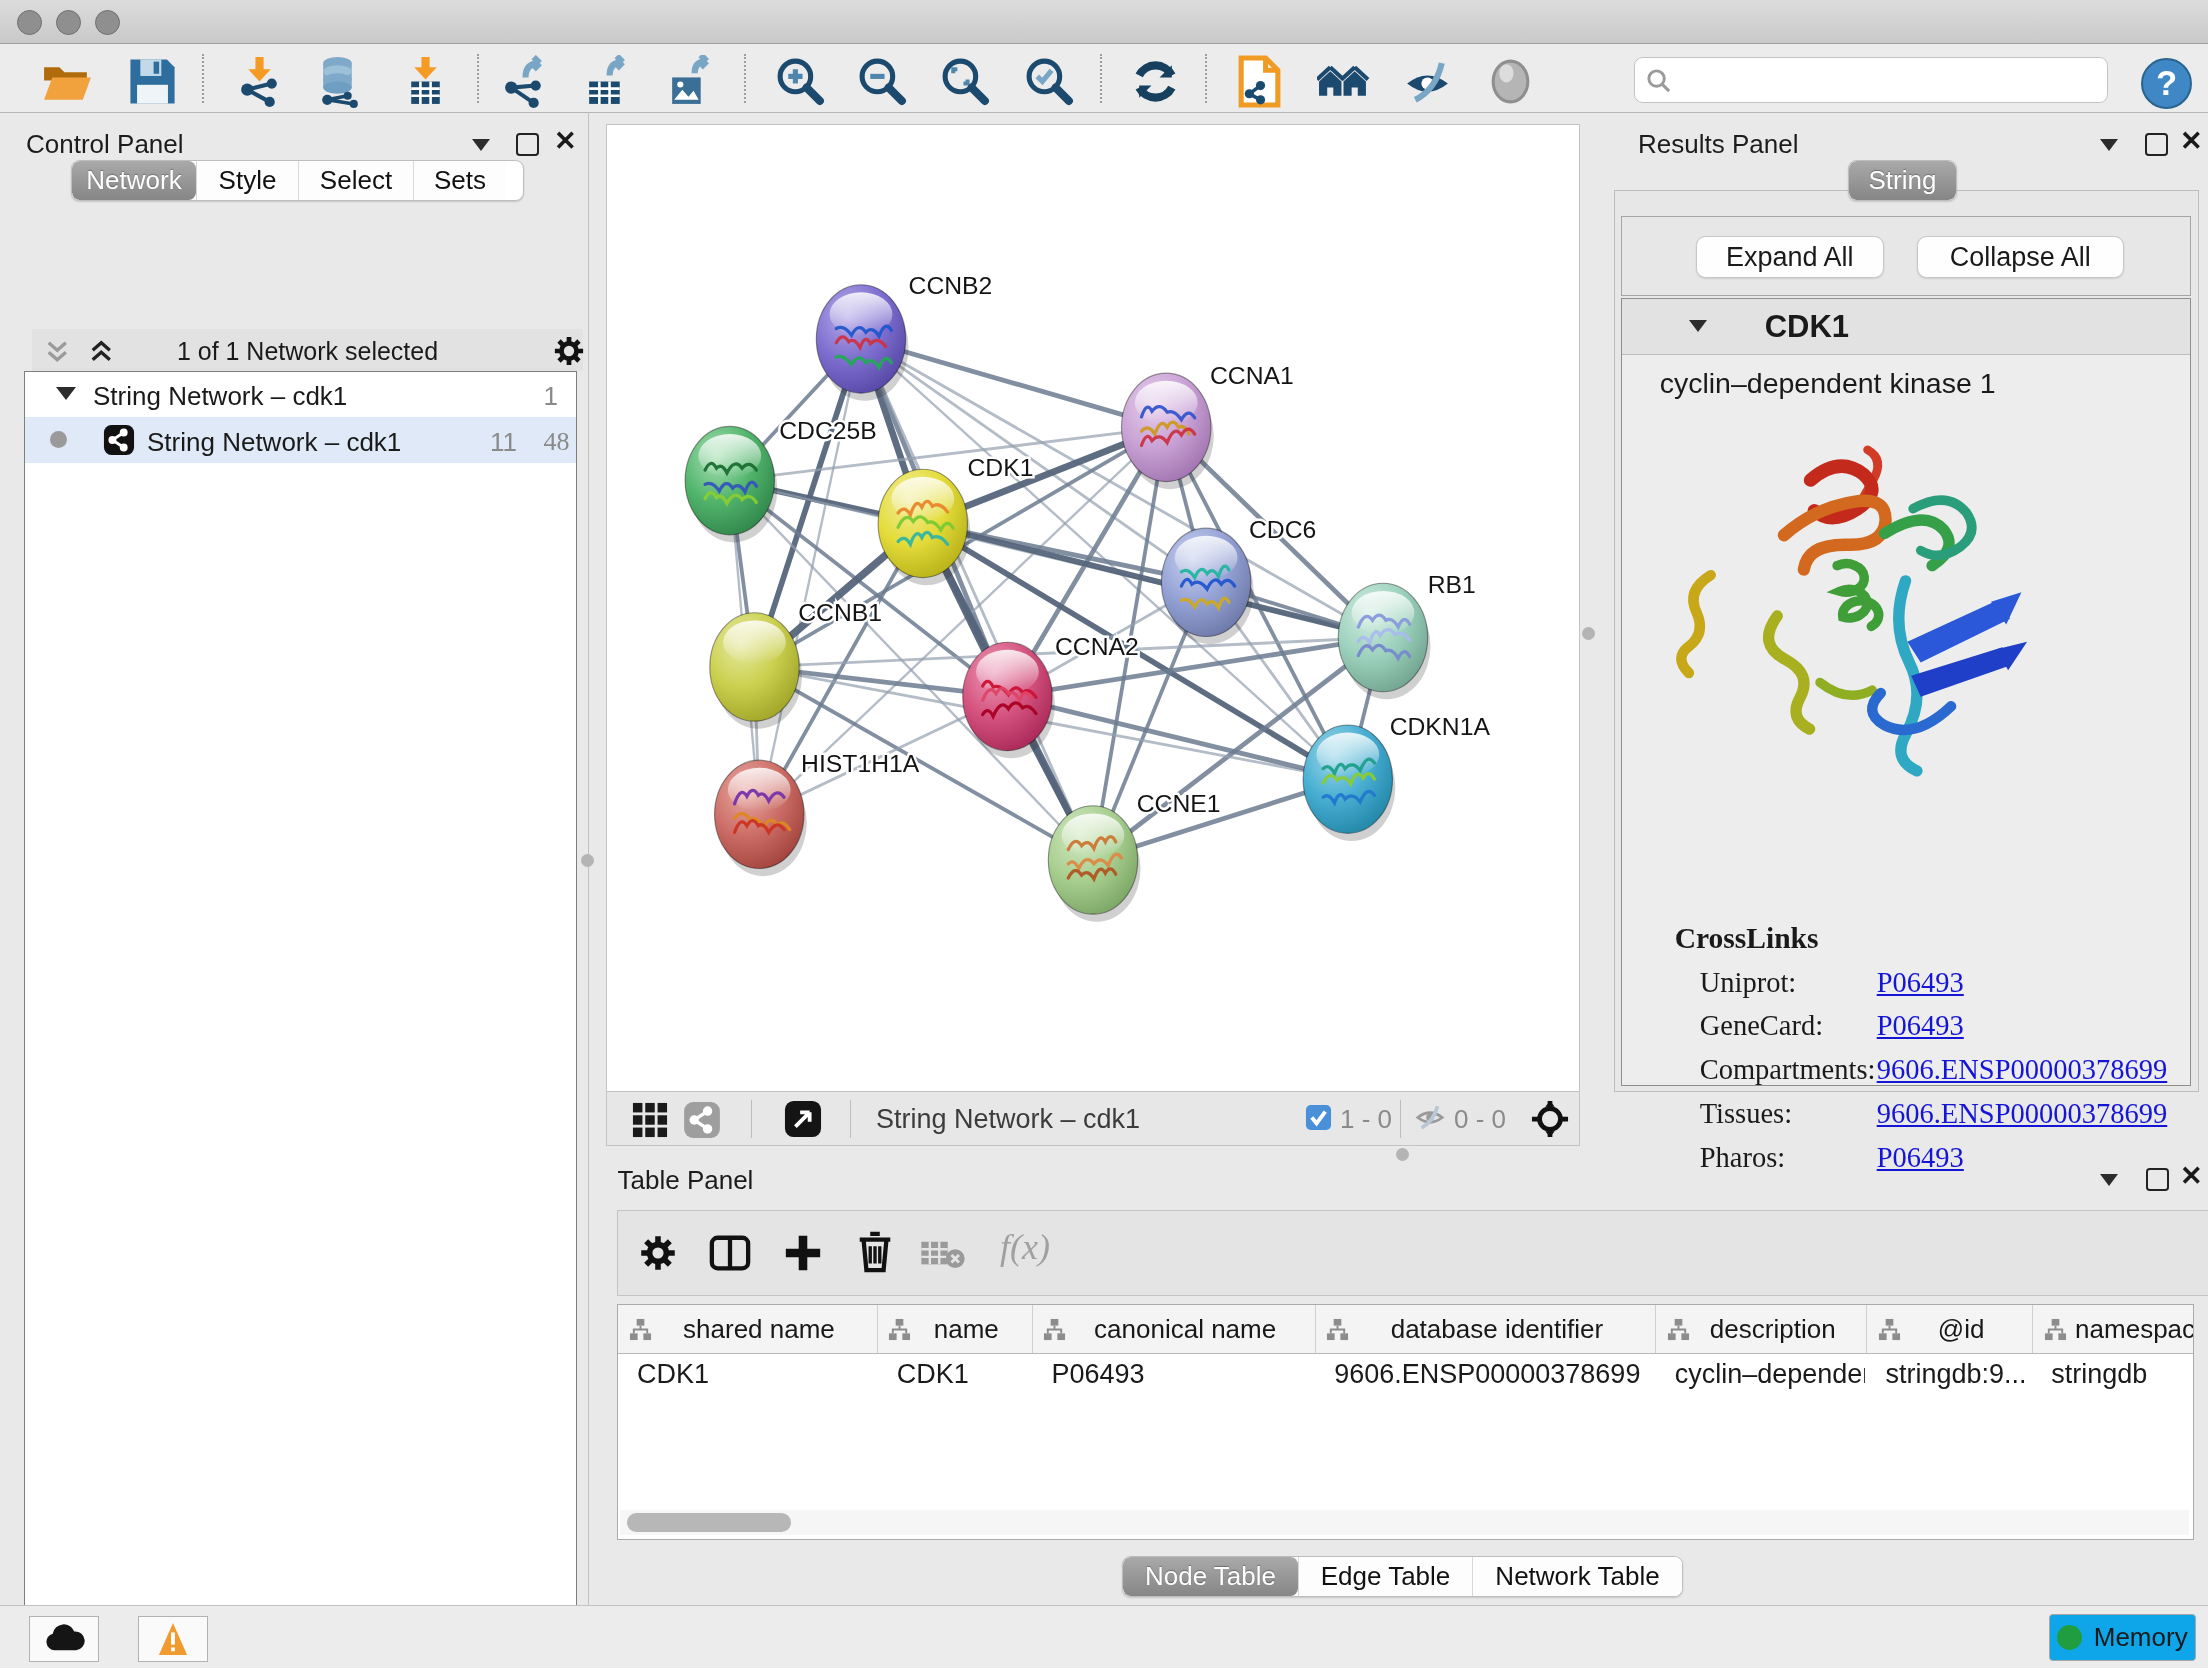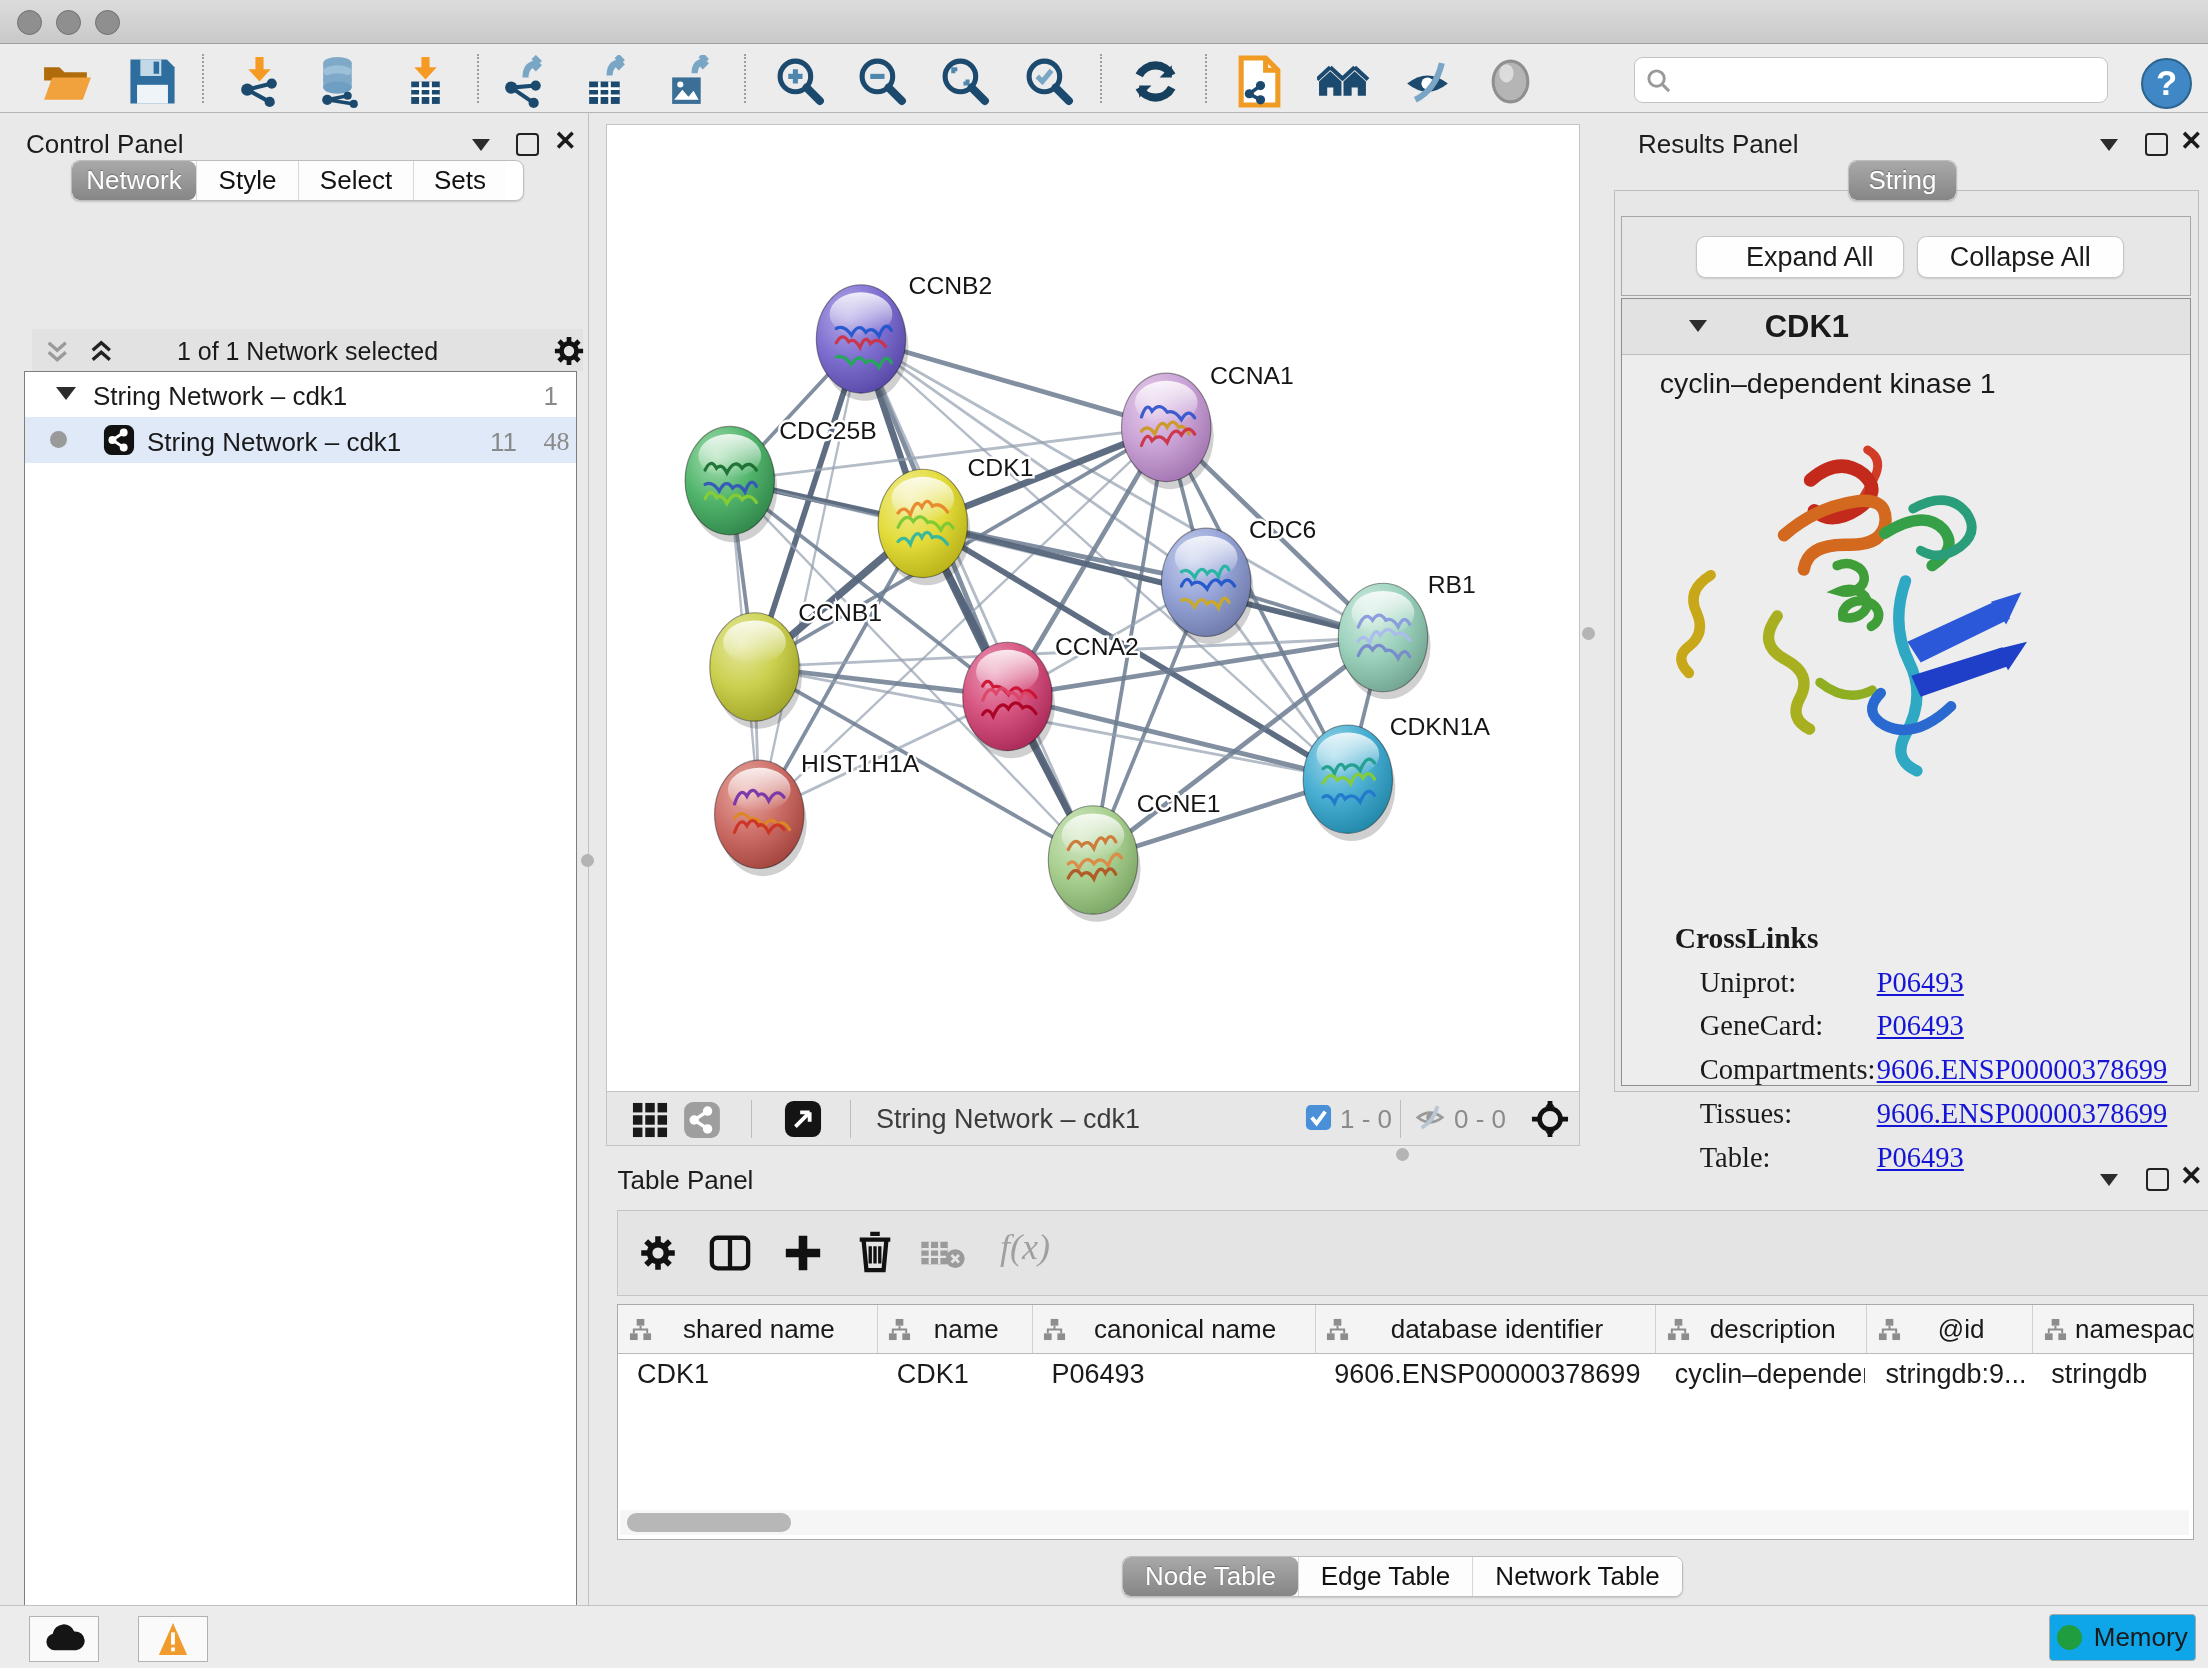--- a/index.html
+++ b/index.html
@@ -534,21 +534,21 @@
   <div class="abs phead" style="left:50px;top:17px;">Results Panel</div>
   <div class="abs hicon tri-down" style="left:512px;top:27px;"></div>
   <div class="abs hicon sq" style="left:557px;top:21px;"></div>
   <div class="abs hicon xch" style="left:592px;top:19px;">✕</div>
   <div class="abs seg" style="left:260px;top:48px;width:107px;z-index:2;">
     <div class="tab sel" style="width:107px">String</div>
   </div>
 
   <div class="abs rp-outer" style="left:26px;top:78px;">
     <div class="rp-btnbox">
-      <div class="rp-btn" style="left:74px;width:186px;padding-left:20px;">Expand All</div>
+      <div class="rp-btn" style="left:74px;width:186px;">Expand All</div>
       <div class="rp-btn" style="left:295px;width:205px;">Collapse All</div>
     </div>
 
     <div class="rp-section">
       <div class="rp-sechead">
         <div class="tri-down" style="position:absolute;left:67px;top:21px;"></div>
         <div style="position:absolute;left:143px;top:9.5px;font-size:31px;font-weight:bold;">CDK1</div>
       </div>
       <div style="position:absolute;left:38px;top:68px;font-size:28.5px;">cyclin–dependent kinase 1</div>
 
@@ -575,21 +575,21 @@
       <div class="serif" style="position:absolute;left:53px;top:623px;font-size:29.5px;font-weight:bold;">CrossLinks</div>
       <div class="xrow serif" style="left:78px;top:668px;">
         <span>Uniprot:</span></div>
       <a class="xrow serif xlink" style="left:255px;top:668px;">P06493</a>
       <div class="xrow serif" style="left:78px;top:711px;">GeneCard:</div>
       <a class="xrow serif xlink" style="left:255px;top:711px;">P06493</a>
       <div class="xrow serif" style="left:78px;top:755px;">Compartments:</div>
       <a class="xrow serif xlink" style="left:255px;top:755px;">9606.ENSP00000378699</a>
       <div class="xrow serif" style="left:78px;top:799px;">Tissues:</div>
       <a class="xrow serif xlink" style="left:255px;top:799px;">9606.ENSP00000378699</a>
-      <div class="xrow serif" style="left:78px;top:843px;">Table:</div>
+      <div class="xrow serif" style="left:78px;top:843px;">Pharos:</div>
       <a class="xrow serif xlink" style="left:255px;top:843px;">P06493</a>
     </div>
   </div>
 </div>
 
 <div class="abs" style="left:588px;top:1155px;width:1621px;height:451px;">
   <div class="abs phead" style="left:29.5px;top:9.5px;">Table Panel</div>
   <div class="abs hicon tri-down" style="left:1512px;top:19px;"></div>
   <div class="abs hicon sq" style="left:1558px;top:13.3px;"></div>
   <div class="abs hicon xch" style="left:1592px;top:11.4px;">✕</div>

